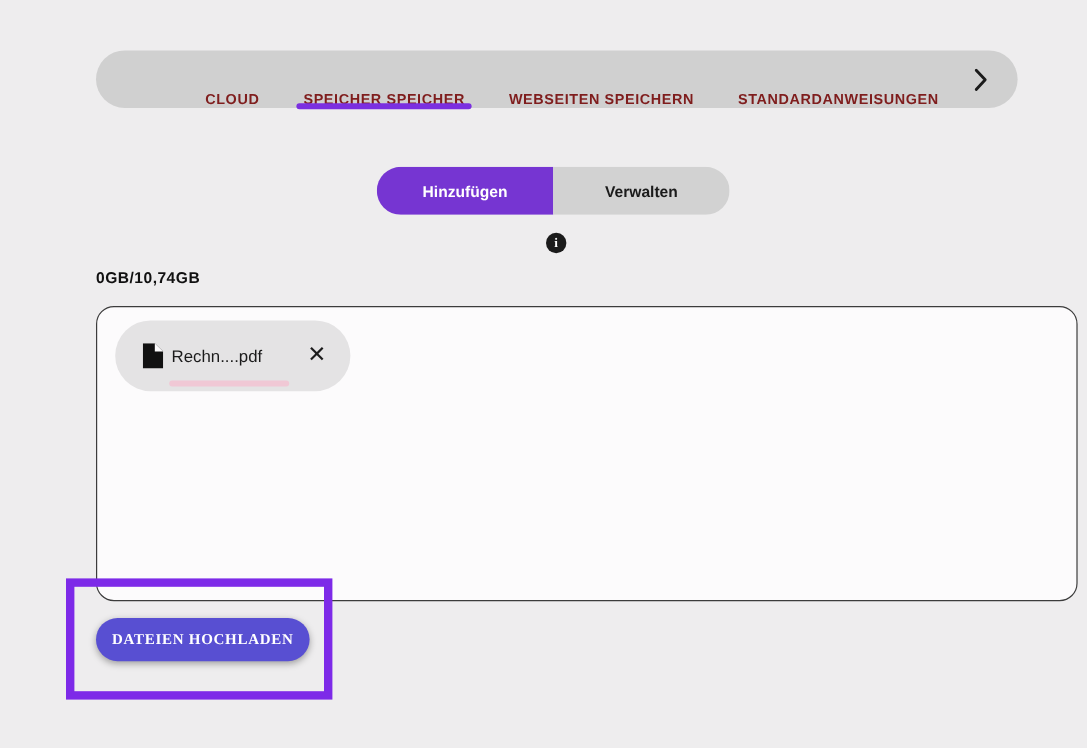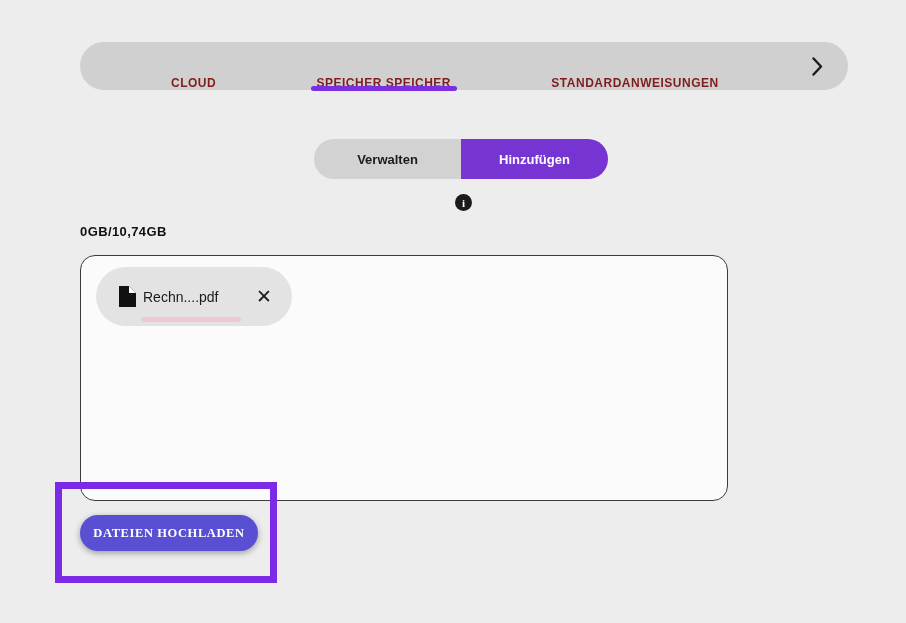--- a/index.html
+++ b/index.html
@@ -66,21 +66,21 @@
   }
   .storage-text {
     position:absolute; left:80px; top:224px; width:768px;
     font-size:13px; font-weight:700; letter-spacing:.4px;
     color:#111111;
   }
 
   
   .dropzone {
     position:absolute; left:80px; top:255px;
-    width:648px; height:246px;
+    width:818px; height:246px;
     background:#fcfbfc;
     border:1px solid #3c3c3c;
     border-radius:15px;
   }
   .file-chip {
     position:absolute; left:15px; top:11px;
     width:196px; height:59px;
     background:#e4e3e4;
     border-radius:30px;
     display:flex; align-items:center;
@@ -129,36 +129,40 @@
 <div class="tabbar">
   <div class="tab">
     <span>CLOUD</span>
 
   </div>
   <div class="tab active">
     <span>SPEICHER SPEICHER</span>
     <span class="underline"></span>
   </div>
   <div class="tab">
+    <span>WEBSEITEN SPEICHERN</span>
+
+  </div>
+  <div class="tab">
     <span>STANDARDANWEISUNGEN</span>
 
   </div>
   <div class="tab-next">
     <svg width="11" height="19" viewBox="0 0 11 19">
       <polyline points="1.5,1.5 9,9.5 1.5,17.5" fill="none" stroke="#1b1b1b" stroke-width="2.4" stroke-linecap="round" stroke-linejoin="round"></polyline>
     </svg>
   </div>
 </div>
 
 <div class="toggle">
+  <div class="toggle-seg active">
+    <span>Hinzufügen</span>
+  </div>
   <div class="toggle-seg inactive">
     <span>Verwalten</span>
-  </div>
-  <div class="toggle-seg active">
-    <span>Hinzufügen</span>
   </div>
 </div>
 
 <div class="info-icon">i</div>
 <div class="storage-text">0GB/10,74GB</div>
 
 <div class="dropzone">
   <div class="file-chip">
     <svg class="doc-icon" width="17" height="21" viewBox="0 0 17 21">
       <path d="M0 0 H10 L17 7 V21 H0 Z" fill="#111111"></path>

